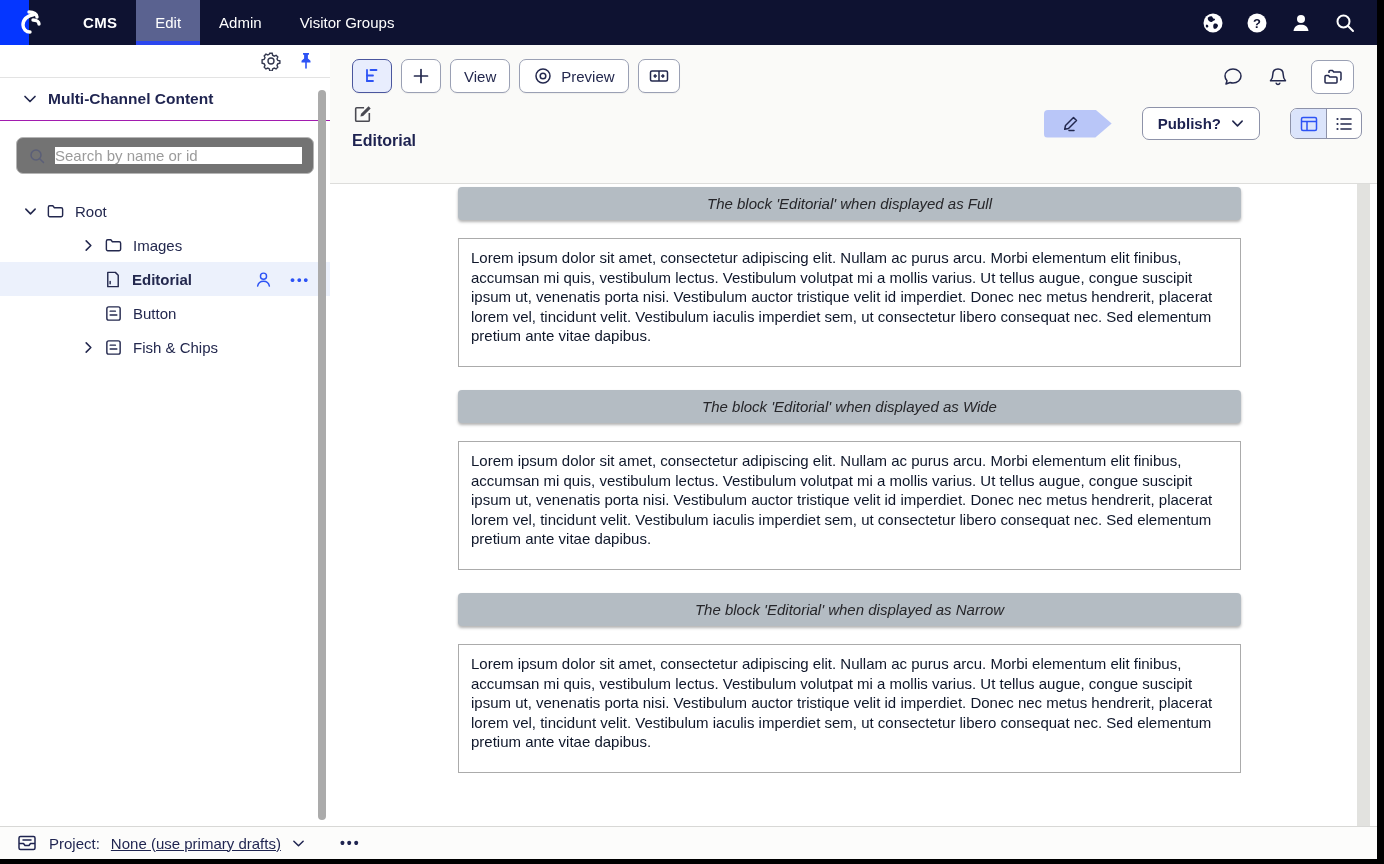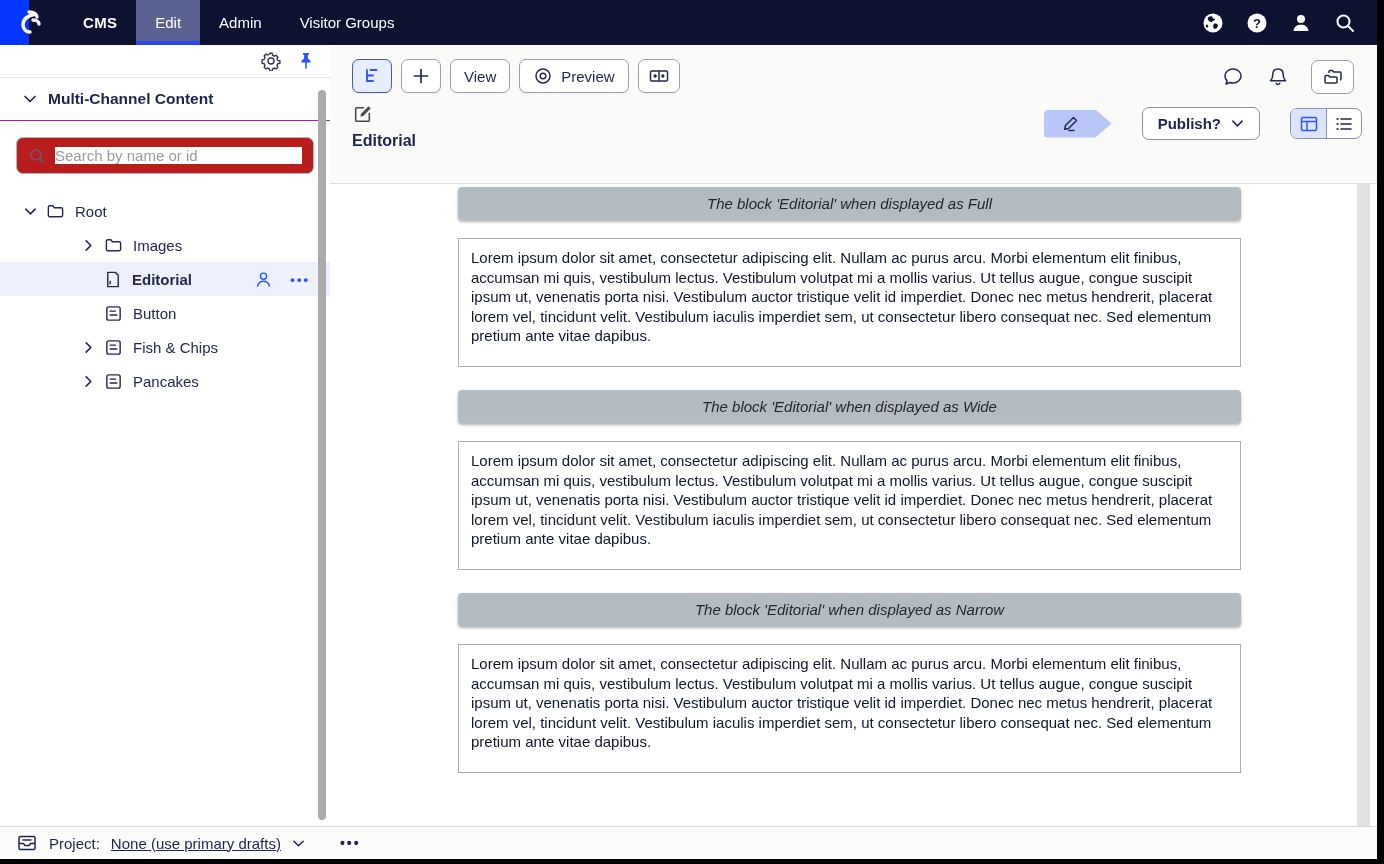--- a/index.html
+++ b/index.html
@@ -17,21 +17,21 @@
   .topbar-icons { margin-left:auto; display:flex; align-items:center; gap:22px; padding-right:21px; }
   .topbar-icons svg { display:block; }
 
   
   .main-row { display:flex; height:781px; }
 
   
   .sidebar { width:330px; position:relative; background:#fff; flex:0 0 auto; }
   .panel-top { height:33px; border-bottom:1px solid #e3e3e3; display:flex; align-items:center; justify-content:flex-end; gap:16px; padding-right:15px; }
   .mcc-row { height:43px; border-bottom:1px solid #a21caf; display:flex; align-items:center; gap:11px; padding-left:23px; color:#1f2450; font-weight:bold; font-size:15.5px; }
-  .search-wrap { margin:16px; height:37px; border:1px solid #b5b5b5; border-radius:7px; display:flex; align-items:center; gap:9px; padding:0 11px; background:#b91c1c; }
+  .search-wrap { margin:16px; height:37px; border:1px solid #b5b5b5; border-radius:7px; display:flex; align-items:center; gap:9px; padding:0 11px; background:#737373; }
   .search-wrap input { border:none; outline:none; flex:1; font-size:15px; color:#333; font-family:"Liberation Sans",sans-serif; }
   .search-wrap input::placeholder { color:#9b9b9b; }
   .tree { padding-top:4px; font-size:15px; color:#23284e; }
   .tree-row { height:34px; display:flex; align-items:center; cursor:pointer; }
   .tree-row .chev { width:16px; display:flex; justify-content:center; flex:0 0 16px; }
   .tree-row .ticon { margin:0 10px 0 8px; display:flex; flex:0 0 auto; }
   .tree-row.lvl0 { padding-left:22px; }
   .tree-row.lvl1 { padding-left:80px;text-align:right; }
   .tree-row.selected { background:#ecf1fc; }
   .tree-row.selected .tlabel { font-weight:bold; }
@@ -220,35 +220,20 @@
           <span class="ticon">
               <svg width="19" height="19" viewBox="0 0 20 20">
                 <rect x="3" y="3" width="14" height="14" rx="2" fill="none" stroke="#23284e" stroke-width="1.5"></rect>
                 <line x1="6.5" y1="7.5" x2="12" y2="7.5" stroke="#23284e" stroke-width="1.5" stroke-linecap="round"></line>
                 <line x1="6.5" y1="11.5" x2="13.5" y2="11.5" stroke="#23284e" stroke-width="1.5" stroke-linecap="round"></line>
               </svg>
             </span>
           <span class="tlabel">Fish &amp; Chips</span>
         </div>
 
-        <div class="tree-row lvl1">
-          <span class="chev">
-              <svg width="13" height="13" viewBox="0 0 14 14">
-                <polyline points="4.5,2 9.5,7 4.5,12" fill="none" stroke="#23284e" stroke-width="1.7" stroke-linecap="round" stroke-linejoin="round"></polyline>
-              </svg>
-            </span>
-          <span class="ticon">
-              <svg width="19" height="19" viewBox="0 0 20 20">
-                <rect x="3" y="3" width="14" height="14" rx="2" fill="none" stroke="#23284e" stroke-width="1.5"></rect>
-                <line x1="6.5" y1="7.5" x2="12" y2="7.5" stroke="#23284e" stroke-width="1.5" stroke-linecap="round"></line>
-                <line x1="6.5" y1="11.5" x2="13.5" y2="11.5" stroke="#23284e" stroke-width="1.5" stroke-linecap="round"></line>
-              </svg>
-            </span>
-          <span class="tlabel">Pancakes</span>
-        </div>
       </div>
 
       <div class="side-scroll"></div>
     </div>
 
     <div class="main">
       <div class="top-strip"></div>
 
       <div class="toolbar">
         <div class="tbtn icon-only active">

